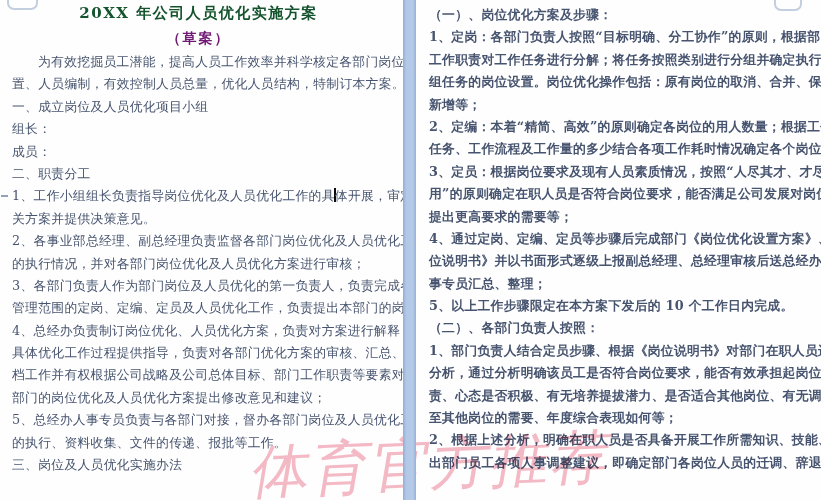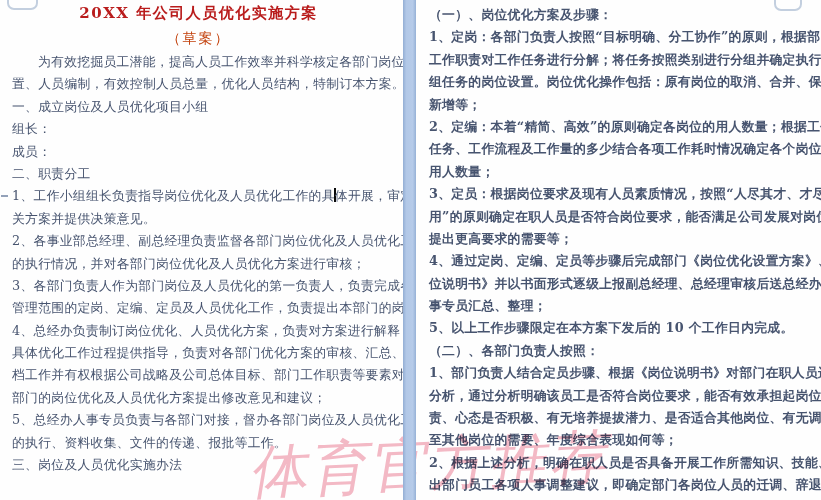--- a/index.html
+++ b/index.html
@@ -28,30 +28,30 @@
     height: 22.4px;
     line-height: 22.4px;
     white-space: nowrap;
   }
   .line.title {
     height: 25px; line-height: 25px;
     text-align: center;
     font-weight: bold;
     font-size: 15px;
     letter-spacing: 1.5px;
-    color: #b91c1c;
+    color: #14532d;
     padding-left: 0 !important;
   }
   .line.title2 {
     height: 25px; line-height: 25px;
     text-align: center;
-    font-weight: normal;
+    font-weight: bold;
     font-size: 14px;
     letter-spacing: 2px;
-    color: #c2410c;
+    color: #701a75;
     padding-left: 0 !important;
   }
   .line.indent { text-indent: 26px; }
   .caret {
     display: inline-block;
     width: 2px; height: 14px;
     background: #0a0a0a;
     vertical-align: -2px;
     margin: 0 -1px;
   }
@@ -120,21 +120,20 @@
       <div class="line plain">三、岗位及人员优化实施办法</div>
     </div>
   <div class="page page-right">
       <div class="line plain">（一）、岗位优化方案及步骤：</div>
       <div class="line plain">1、定岗：各部门负责人按照“目标明确、分工协作”的原则，根据部门</div>
       <div class="line plain">工作职责对工作任务进行分解；将任务按照类别进行分组并确定执行每</div>
       <div class="line plain">组任务的岗位设置。岗位优化操作包括：原有岗位的取消、合并、保留、</div>
       <div class="line plain">新增等；</div>
       <div class="line plain">2、定编：本着“精简、高效”的原则确定各岗位的用人数量；根据工作</div>
       <div class="line plain">任务、工作流程及工作量的多少结合各项工作耗时情况确定各个岗位的</div>
-      <div class="line plain">用人数量；</div>
       <div class="line plain">3、定员：根据岗位要求及现有人员素质情况，按照“人尽其才、才尽其</div>
       <div class="line plain">用”的原则确定在职人员是否符合岗位要求，能否满足公司发展对岗位</div>
       <div class="line plain">提出更高要求的需要等；</div>
       <div class="line plain">4、通过定岗、定编、定员等步骤后完成部门《岗位优化设置方案》、《岗</div>
       <div class="line plain">位说明书》并以书面形式逐级上报副总经理、总经理审核后送总经办人</div>
       <div class="line plain">事专员汇总、整理；</div>
       <div class="line plain">5、以上工作步骤限定在本方案下发后的 10 个工作日内完成。</div>
       <div class="line plain">（二）、各部门负责人按照：</div>
       <div class="line plain">1、部门负责人结合定员步骤、根据《岗位说明书》对部门在职人员进行</div>
       <div class="line plain">分析，通过分析明确该员工是否符合岗位要求，能否有效承担起岗位职</div>

